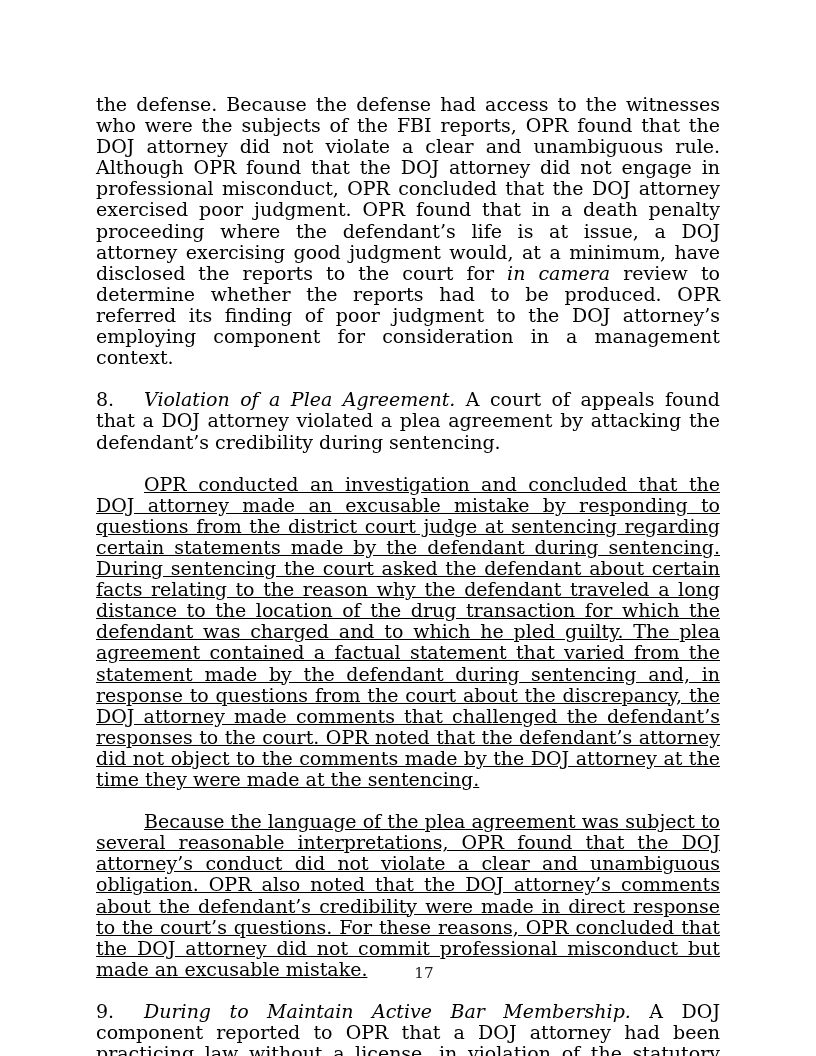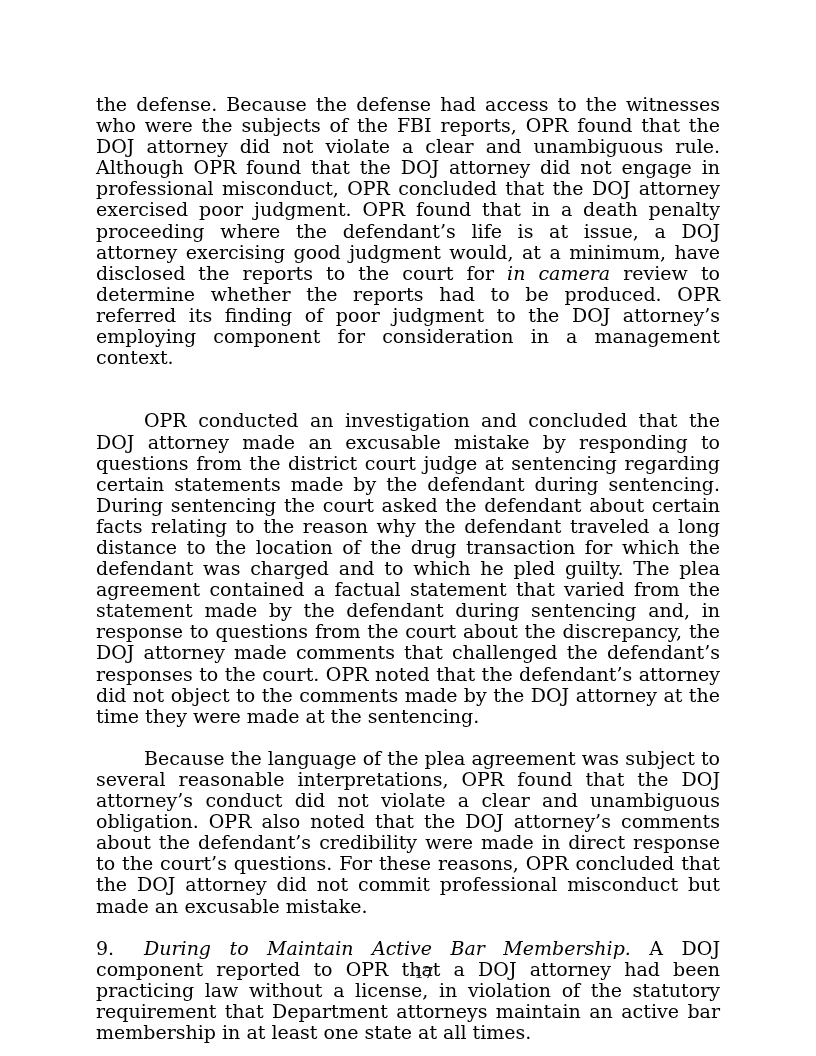--- a/index.html
+++ b/index.html
@@ -5,34 +5,35 @@
   html, body { margin: 0; padding: 0; background: #ffffff; }
   body { width: 816px; height: 1056px; position: relative; overflow: hidden; }
   .page {
     position: absolute; left: 96px; top: 94px; width: 624px;
     font-family: "DejaVu Serif", "Liberation Serif", serif;
     font-size: 19px; line-height: 21.1px; color: #000000;
     text-align: justify;
   }
   .page p { margin: 0; }
   .gap { height: 21.1px; }
-  .indent { text-indent: 48px; }
+  .indent { text-indent: 48px; text-decoration: underline; }
   .num { display: inline-block; width: 48px; text-indent: 0; }
   em { font-style: italic; }
   .pagenum {
     position: absolute; left: 0; width: 816px; top: 964px; text-align: center;
     font-family: "DejaVu Serif", "Liberation Serif", serif; font-size: 15.2px; color: #1a1a1a; padding-left: 16px;
   }
 </style>
 </head>
 <body>
 
 <div class="page">
   <p><span>the defense.  Because the defense had access to the witnesses who were the subjects of the FBI reports, OPR found that the DOJ attorney did not violate a clear and unambiguous rule.  Although OPR found that the DOJ attorney did not engage in professional misconduct, OPR concluded that the DOJ attorney exercised poor judgment.  OPR found that in a death penalty proceeding where the defendant’s life is at issue, a DOJ attorney exercising good judgment would, at a minimum, have disclosed the reports to the court for </span><em>in camera</em><span> review to determine whether the reports had to be produced.  OPR referred its finding of poor judgment to the DOJ attorney’s employing component for consideration in a management context.</span></p>
   <div class="gap"></div>
+  <p><span class="num">8.</span><em>Violation of a Plea Agreement.</em><span>  A court of appeals found that a DOJ attorney violated a plea agreement by attacking the defendant’s credibility during sentencing.</span></p>
   <div class="gap"></div>
   <p class="indent">OPR conducted an investigation and concluded that the DOJ attorney made an excusable mistake by responding to questions from the district court judge at sentencing regarding certain statements made by the defendant during sentencing.  During sentencing the court asked the defendant about certain facts relating to the reason why the defendant traveled a long distance to the location of the drug transaction for which the defendant was charged and to which he pled guilty.  The plea agreement contained a factual statement that varied from the statement made by the defendant during sentencing and, in response to questions from the court about the discrepancy, the DOJ attorney made comments that challenged the defendant’s responses to the court.  OPR noted that the defendant’s attorney did not object to the comments made by the DOJ attorney at the time they were made at the sentencing.</p>
   <div class="gap"></div>
   <p class="indent">Because the language of the plea agreement was subject to several reasonable interpretations, OPR found that the DOJ attorney’s conduct did not violate a clear and unambiguous obligation.  OPR also noted that the DOJ attorney’s comments about the defendant’s credibility were made in direct response to the court’s questions.  For these reasons, OPR concluded that the DOJ attorney did not commit professional misconduct but made an excusable mistake.</p>
   <div class="gap"></div>
   <p><span class="num">9.</span><em>During to Maintain Active Bar Membership.</em><span>  A DOJ component reported to OPR that a DOJ attorney had been practicing law without a license, in violation of the statutory requirement that Department attorneys maintain an active bar membership in at least one state at all times.</span></p>
 </div>
 
 <div class="pagenum">17</div>
 

